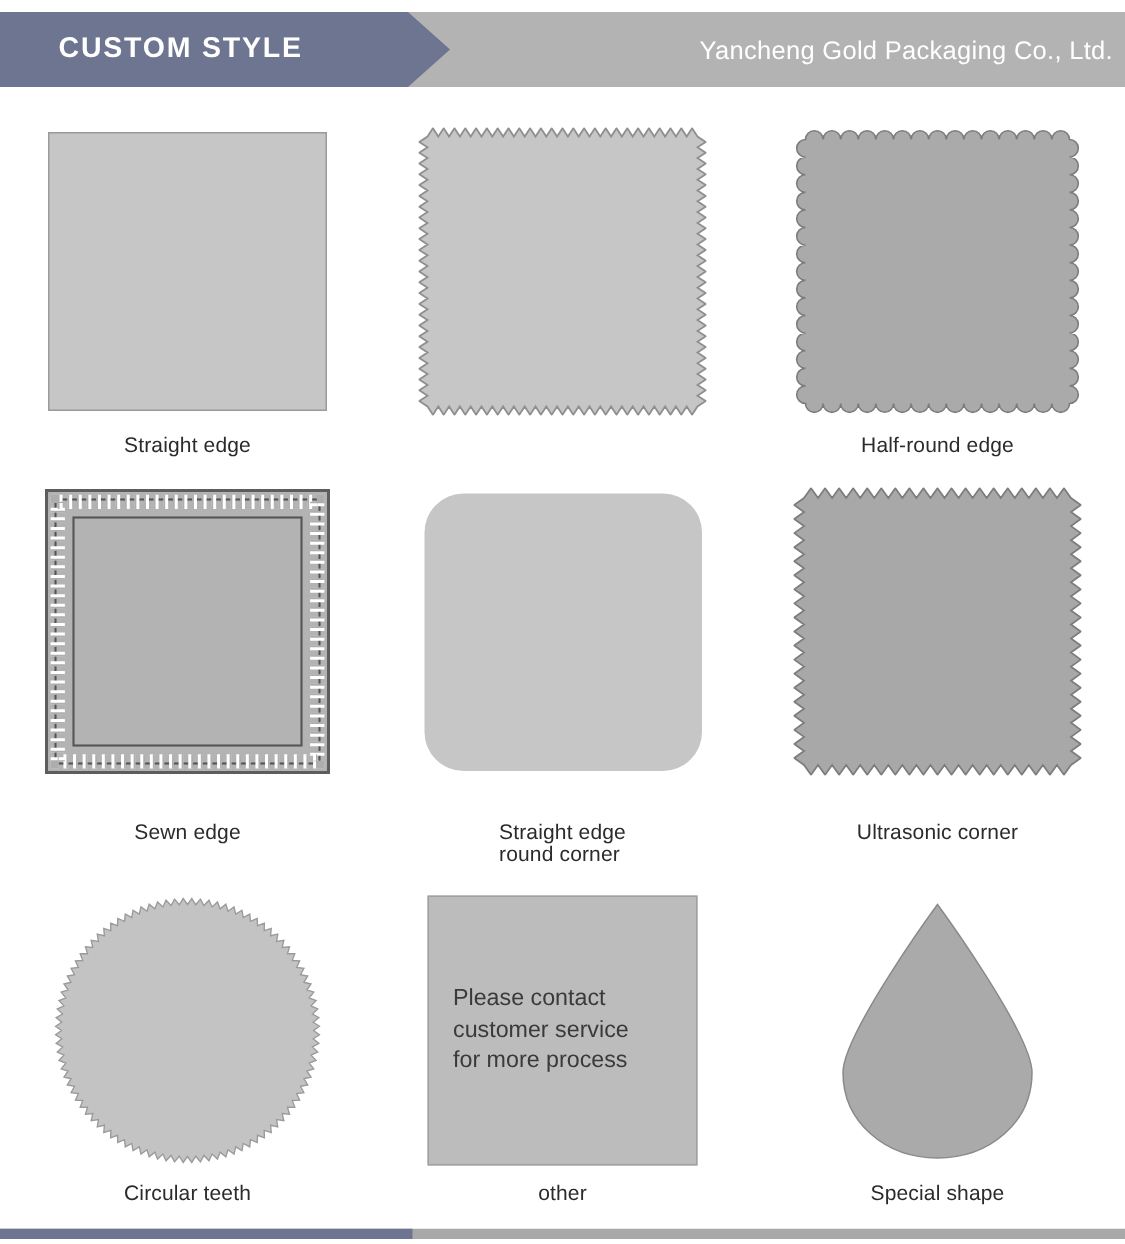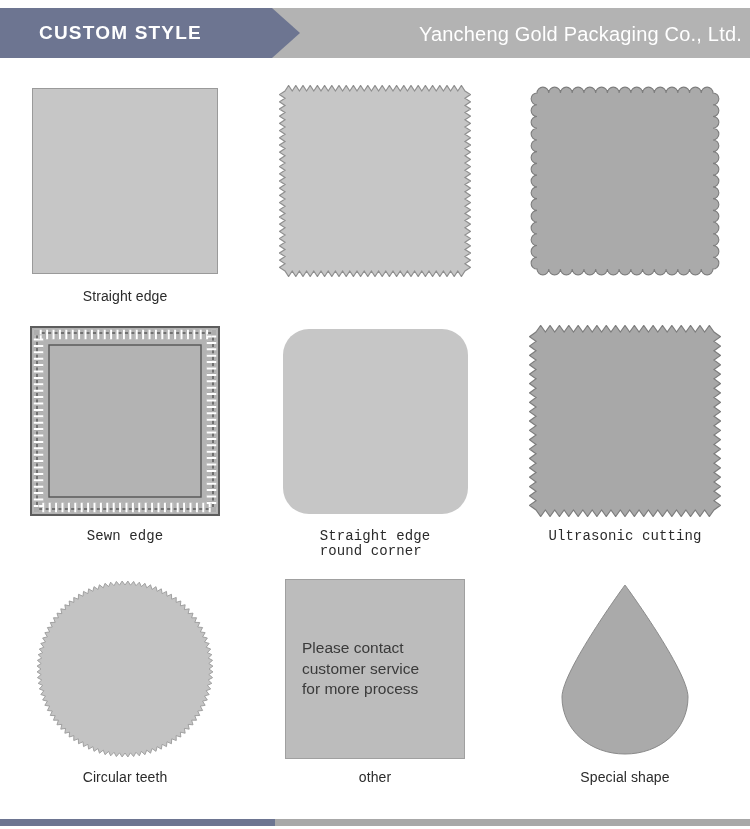--- a/index.html
+++ b/index.html
@@ -41,21 +41,21 @@
     letter-spacing: 1.2px;
     color: #ffffff;
     white-space: nowrap;
   }
   .header-company {
     position: absolute;
     right: 8px;
     top: 0;
     height: 50px;
     line-height: 52px;
-    font-size: 20px;
+    font-size: 17px;
     color: #ffffff;
     white-space: nowrap;
     letter-spacing: 0.2px;
   }
 
   
   .grid {
     position: absolute;
     left: 0;
     top: 58px;
@@ -83,21 +83,21 @@
     line-height: 1.12;
     white-space: pre-line;
     letter-spacing: 0.1px;
   }
 
   
   .row1 .art { height: 205px; }
   .row1 .label { margin-top: 6px; }
 
   .row2 .art { height: 205px; }
-  .row2 .label { margin-top: 5px; font-family: Liberation Mono, monospace; }
+  .row2 .label { margin-top: 23px; }
 
   .row3 .art { height: 190px; }
   .row3 .label { margin-top: 6px; }
 
   .row1 { margin-top: 20px; }
   .row2 { margin-top: 14px; }
   .row3 { margin-top: 14px; }
 
   
   .plain-square {
@@ -176,20 +176,21 @@
         </svg>
       </div>
     </div>
 
     <div class="cell">
       <div class="art">
         <svg width="192" height="192" viewBox="0 0 192 192">
           <path id="sc-path" fill="#aaaaaa" stroke="#7d7d7d" stroke-width="1.1" d="M8 8 A5.866666666666666 5.866666666666666 0 0 1 19.733333333333334 8 A5.866666666666666 5.866666666666666 0 0 1 31.466666666666665 8 A5.866666666666666 5.866666666666666 0 0 1 43.199999999999996 8 A5.866666666666666 5.866666666666666 0 0 1 54.93333333333333 8 A5.866666666666666 5.866666666666666 0 0 1 66.66666666666666 8 A5.866666666666666 5.866666666666666 0 0 1 78.39999999999999 8 A5.866666666666666 5.866666666666666 0 0 1 90.13333333333333 8 A5.866666666666666 5.866666666666666 0 0 1 101.86666666666666 8 A5.866666666666666 5.866666666666666 0 0 1 113.6 8 A5.866666666666666 5.866666666666666 0 0 1 125.33333333333333 8 A5.866666666666666 5.866666666666666 0 0 1 137.06666666666666 8 A5.866666666666666 5.866666666666666 0 0 1 148.79999999999998 8 A5.866666666666666 5.866666666666666 0 0 1 160.53333333333333 8 A5.866666666666666 5.866666666666666 0 0 1 172.26666666666665 8 A5.866666666666666 5.866666666666666 0 0 1 184 8 A5.866666666666666 5.866666666666666 0 0 1 184 19.733333333333334 A5.866666666666666 5.866666666666666 0 0 1 184 31.466666666666665 A5.866666666666666 5.866666666666666 0 0 1 184 43.199999999999996 A5.866666666666666 5.866666666666666 0 0 1 184 54.93333333333333 A5.866666666666666 5.866666666666666 0 0 1 184 66.66666666666666 A5.866666666666666 5.866666666666666 0 0 1 184 78.39999999999999 A5.866666666666666 5.866666666666666 0 0 1 184 90.13333333333333 A5.866666666666666 5.866666666666666 0 0 1 184 101.86666666666666 A5.866666666666666 5.866666666666666 0 0 1 184 113.6 A5.866666666666666 5.866666666666666 0 0 1 184 125.33333333333333 A5.866666666666666 5.866666666666666 0 0 1 184 137.06666666666666 A5.866666666666666 5.866666666666666 0 0 1 184 148.79999999999998 A5.866666666666666 5.866666666666666 0 0 1 184 160.53333333333333 A5.866666666666666 5.866666666666666 0 0 1 184 172.26666666666665 A5.866666666666666 5.866666666666666 0 0 1 184 184 A5.866666666666666 5.866666666666666 0 0 1 172.26666666666668 184 A5.866666666666666 5.866666666666666 0 0 1 160.53333333333333 184 A5.866666666666666 5.866666666666666 0 0 1 148.8 184 A5.866666666666666 5.866666666666666 0 0 1 137.06666666666666 184 A5.866666666666666 5.866666666666666 0 0 1 125.33333333333334 184 A5.866666666666666 5.866666666666666 0 0 1 113.60000000000001 184 A5.866666666666666 5.866666666666666 0 0 1 101.86666666666667 184 A5.866666666666666 5.866666666666666 0 0 1 90.13333333333334 184 A5.866666666666666 5.866666666666666 0 0 1 78.4 184 A5.866666666666666 5.866666666666666 0 0 1 66.66666666666667 184 A5.866666666666666 5.866666666666666 0 0 1 54.93333333333334 184 A5.866666666666666 5.866666666666666 0 0 1 43.20000000000002 184 A5.866666666666666 5.866666666666666 0 0 1 31.46666666666667 184 A5.866666666666666 5.866666666666666 0 0 1 19.73333333333335 184 A5.866666666666666 5.866666666666666 0 0 1 8 184 A5.866666666666666 5.866666666666666 0 0 1 8 172.26666666666668 A5.866666666666666 5.866666666666666 0 0 1 8 160.53333333333333 A5.866666666666666 5.866666666666666 0 0 1 8 148.8 A5.866666666666666 5.866666666666666 0 0 1 8 137.06666666666666 A5.866666666666666 5.866666666666666 0 0 1 8 125.33333333333334 A5.866666666666666 5.866666666666666 0 0 1 8 113.60000000000001 A5.866666666666666 5.866666666666666 0 0 1 8 101.86666666666667 A5.866666666666666 5.866666666666666 0 0 1 8 90.13333333333334 A5.866666666666666 5.866666666666666 0 0 1 8 78.4 A5.866666666666666 5.866666666666666 0 0 1 8 66.66666666666667 A5.866666666666666 5.866666666666666 0 0 1 8 54.93333333333334 A5.866666666666666 5.866666666666666 0 0 1 8 43.20000000000002 A5.866666666666666 5.866666666666666 0 0 1 8 31.46666666666667 A5.866666666666666 5.866666666666666 0 0 1 8 19.73333333333335 A5.866666666666666 5.866666666666666 0 0 1 8 8 Z"></path>
         </svg>
       </div>
+      <div class="label">Half-round edge</div>
     </div>
 
   </div>
 
   <div class="row row2">
 
     <div class="cell">
       <div class="art">
         <div class="sewn-wrap">
           <svg class="stitch-svg" width="186" height="186" viewBox="0 0 186 186">
@@ -210,21 +211,21 @@
       <div class="label">Straight edge
 round corner</div>
     </div>
 
     <div class="cell">
       <div class="art">
         <svg width="192" height="192" viewBox="0 0 192 192">
           <path id="zl-path" fill="#a8a8a8" stroke="#7d7d7d" stroke-width="1.2" d="M7.00 7.00 L11.68 0.50 L16.37 7.00 L21.05 0.50 L25.74 7.00 L30.42 0.50 L35.11 7.00 L39.79 0.50 L44.47 7.00 L49.16 0.50 L53.84 7.00 L58.53 0.50 L63.21 7.00 L67.89 0.50 L72.58 7.00 L77.26 0.50 L81.95 7.00 L86.63 0.50 L91.32 7.00 L96.00 0.50 L100.68 7.00 L105.37 0.50 L110.05 7.00 L114.74 0.50 L119.42 7.00 L124.11 0.50 L128.79 7.00 L133.47 0.50 L138.16 7.00 L142.84 0.50 L147.53 7.00 L152.21 0.50 L156.89 7.00 L161.58 0.50 L166.26 7.00 L170.95 0.50 L175.63 7.00 L180.32 0.50 L185.00 7.00 L191.50 11.68 L185.00 16.37 L191.50 21.05 L185.00 25.74 L191.50 30.42 L185.00 35.11 L191.50 39.79 L185.00 44.47 L191.50 49.16 L185.00 53.84 L191.50 58.53 L185.00 63.21 L191.50 67.89 L185.00 72.58 L191.50 77.26 L185.00 81.95 L191.50 86.63 L185.00 91.32 L191.50 96.00 L185.00 100.68 L191.50 105.37 L185.00 110.05 L191.50 114.74 L185.00 119.42 L191.50 124.11 L185.00 128.79 L191.50 133.47 L185.00 138.16 L191.50 142.84 L185.00 147.53 L191.50 152.21 L185.00 156.89 L191.50 161.58 L185.00 166.26 L191.50 170.95 L185.00 175.63 L191.50 180.32 L185.00 185.00 L180.32 191.50 L175.63 185.00 L170.95 191.50 L166.26 185.00 L161.58 191.50 L156.89 185.00 L152.21 191.50 L147.53 185.00 L142.84 191.50 L138.16 185.00 L133.47 191.50 L128.79 185.00 L124.11 191.50 L119.42 185.00 L114.74 191.50 L110.05 185.00 L105.37 191.50 L100.68 185.00 L96.00 191.50 L91.32 185.00 L86.63 191.50 L81.95 185.00 L77.26 191.50 L72.58 185.00 L67.89 191.50 L63.21 185.00 L58.53 191.50 L53.84 185.00 L49.16 191.50 L44.47 185.00 L39.79 191.50 L35.11 185.00 L30.42 191.50 L25.74 185.00 L21.05 191.50 L16.37 185.00 L11.68 191.50 L7.00 185.00 L0.50 180.32 L7.00 175.63 L0.50 170.95 L7.00 166.26 L0.50 161.58 L7.00 156.89 L0.50 152.21 L7.00 147.53 L0.50 142.84 L7.00 138.16 L0.50 133.47 L7.00 128.79 L0.50 124.11 L7.00 119.42 L0.50 114.74 L7.00 110.05 L0.50 105.37 L7.00 100.68 L0.50 96.00 L7.00 91.32 L0.50 86.63 L7.00 81.95 L0.50 77.26 L7.00 72.58 L0.50 67.89 L7.00 63.21 L0.50 58.53 L7.00 53.84 L0.50 49.16 L7.00 44.47 L0.50 39.79 L7.00 35.11 L0.50 30.42 L7.00 25.74 L0.50 21.05 L7.00 16.37 L0.50 11.68 Z"></path>
         </svg>
       </div>
-      <div class="label">Ultrasonic cutting</div>
+      <div class="label">Ultrasonic corner</div>
     </div>
 
   </div>
 
   <div class="row row3">
 
     <div class="cell">
       <div class="art">
         <svg width="180" height="180" viewBox="0 0 180 180">
           <path id="ct-path" fill="#c3c3c3" stroke="#9a9a9a" stroke-width="0.9" d="M174.00 90.00 L177.95 92.88 L173.82 95.49 L177.58 98.63 L173.28 100.96 L176.82 104.33 L172.39 106.39 L175.70 109.98 L171.14 111.74 L174.21 115.55 L169.54 117.00 L172.36 121.00 L167.61 122.15 L170.16 126.32 L165.34 127.15 L167.61 131.48 L162.75 132.00 L164.73 136.47 L159.84 136.67 L161.53 141.26 L156.64 141.14 L158.02 145.83 L153.15 145.39 L154.23 150.16 L149.40 149.40 L150.16 154.23 L145.39 153.15 L145.83 158.02 L141.14 156.64 L141.26 161.53 L136.67 159.84 L136.47 164.73 L132.00 162.75 L131.48 167.61 L127.15 165.34 L126.32 170.16 L122.15 167.61 L121.00 172.36 L117.00 169.54 L115.55 174.21 L111.74 171.14 L109.98 175.70 L106.39 172.39 L104.33 176.82 L100.96 173.28 L98.63 177.58 L95.49 173.82 L92.88 177.95 L90.00 174.00 L87.12 177.95 L84.51 173.82 L81.37 177.58 L79.04 173.28 L75.67 176.82 L73.61 172.39 L70.02 175.70 L68.26 171.14 L64.45 174.21 L63.00 169.54 L59.00 172.36 L57.85 167.61 L53.68 170.16 L52.85 165.34 L48.52 167.61 L48.00 162.75 L43.53 164.73 L43.33 159.84 L38.74 161.53 L38.86 156.64 L34.17 158.02 L34.61 153.15 L29.84 154.23 L30.60 149.40 L25.77 150.16 L26.85 145.39 L21.98 145.83 L23.36 141.14 L18.47 141.26 L20.16 136.67 L15.27 136.47 L17.25 132.00 L12.39 131.48 L14.66 127.15 L9.84 126.32 L12.39 122.15 L7.64 121.00 L10.46 117.00 L5.79 115.55 L8.86 111.74 L4.30 109.98 L7.61 106.39 L3.18 104.33 L6.72 100.96 L2.42 98.63 L6.18 95.49 L2.05 92.88 L6.00 90.00 L2.05 87.12 L6.18 84.51 L2.42 81.37 L6.72 79.04 L3.18 75.67 L7.61 73.61 L4.30 70.02 L8.86 68.26 L5.79 64.45 L10.46 63.00 L7.64 59.00 L12.39 57.85 L9.84 53.68 L14.66 52.85 L12.39 48.52 L17.25 48.00 L15.27 43.53 L20.16 43.33 L18.47 38.74 L23.36 38.86 L21.98 34.17 L26.85 34.61 L25.77 29.84 L30.60 30.60 L29.84 25.77 L34.61 26.85 L34.17 21.98 L38.86 23.36 L38.74 18.47 L43.33 20.16 L43.53 15.27 L48.00 17.25 L48.52 12.39 L52.85 14.66 L53.68 9.84 L57.85 12.39 L59.00 7.64 L63.00 10.46 L64.45 5.79 L68.26 8.86 L70.02 4.30 L73.61 7.61 L75.67 3.18 L79.04 6.72 L81.37 2.42 L84.51 6.18 L87.12 2.05 L90.00 6.00 L92.88 2.05 L95.49 6.18 L98.63 2.42 L100.96 6.72 L104.33 3.18 L106.39 7.61 L109.98 4.30 L111.74 8.86 L115.55 5.79 L117.00 10.46 L121.00 7.64 L122.15 12.39 L126.32 9.84 L127.15 14.66 L131.48 12.39 L132.00 17.25 L136.47 15.27 L136.67 20.16 L141.26 18.47 L141.14 23.36 L145.83 21.98 L145.39 26.85 L150.16 25.77 L149.40 30.60 L154.23 29.84 L153.15 34.61 L158.02 34.17 L156.64 38.86 L161.53 38.74 L159.84 43.33 L164.73 43.53 L162.75 48.00 L167.61 48.52 L165.34 52.85 L170.16 53.68 L167.61 57.85 L172.36 59.00 L169.54 63.00 L174.21 64.45 L171.14 68.26 L175.70 70.02 L172.39 73.61 L176.82 75.67 L173.28 79.04 L177.58 81.37 L173.82 84.51 L177.95 87.12 Z"></path>

